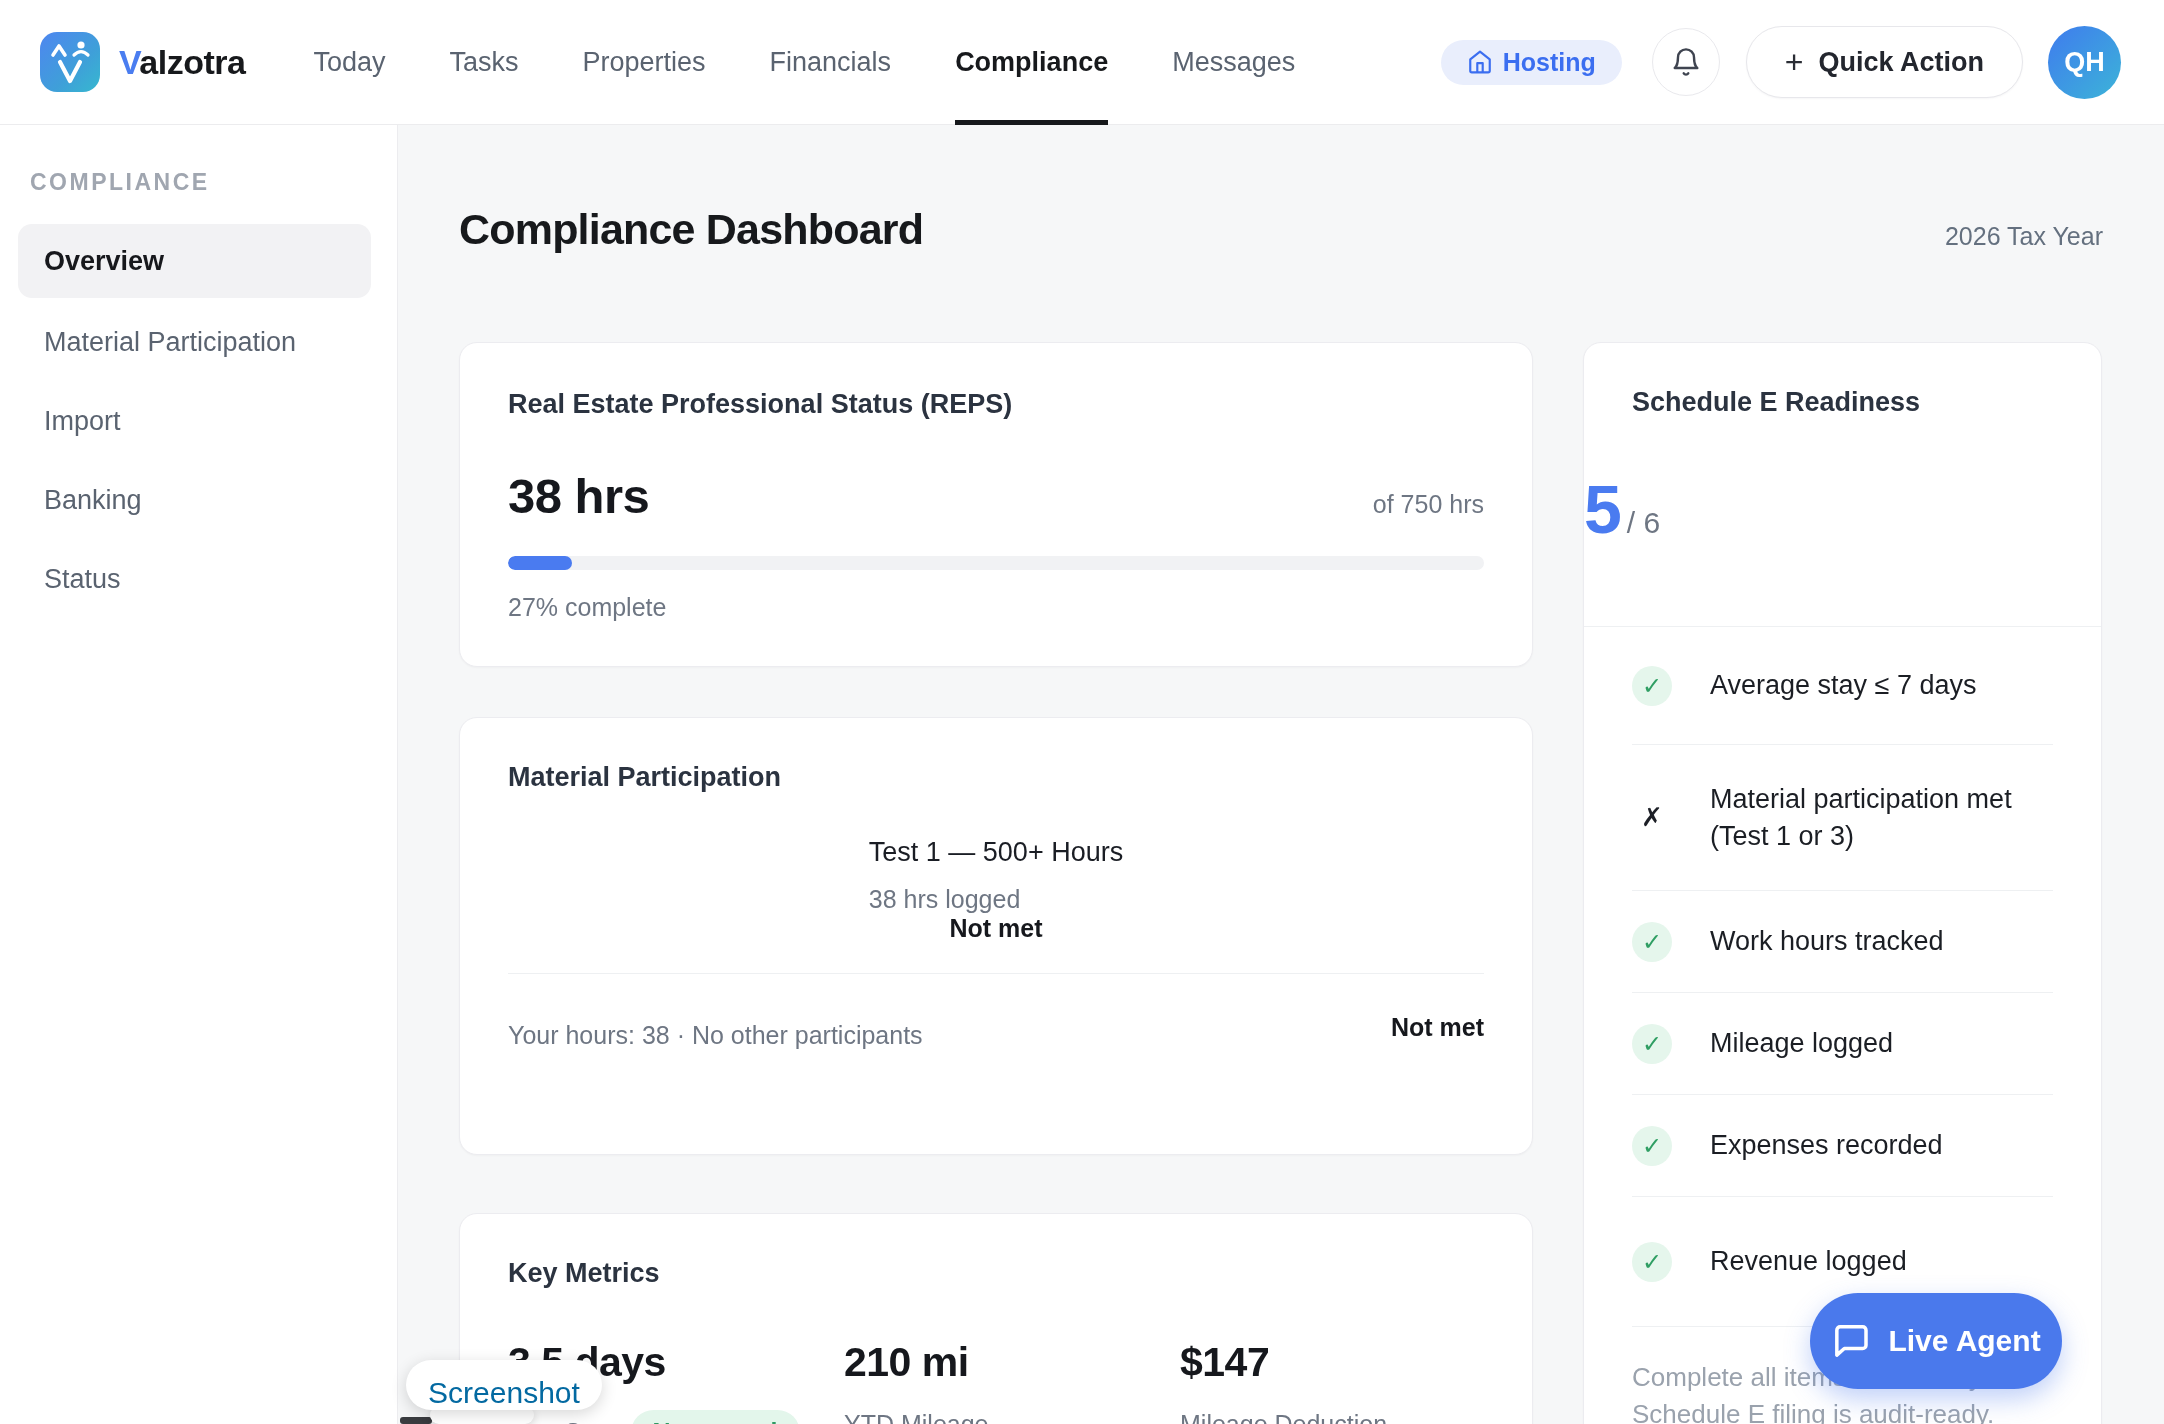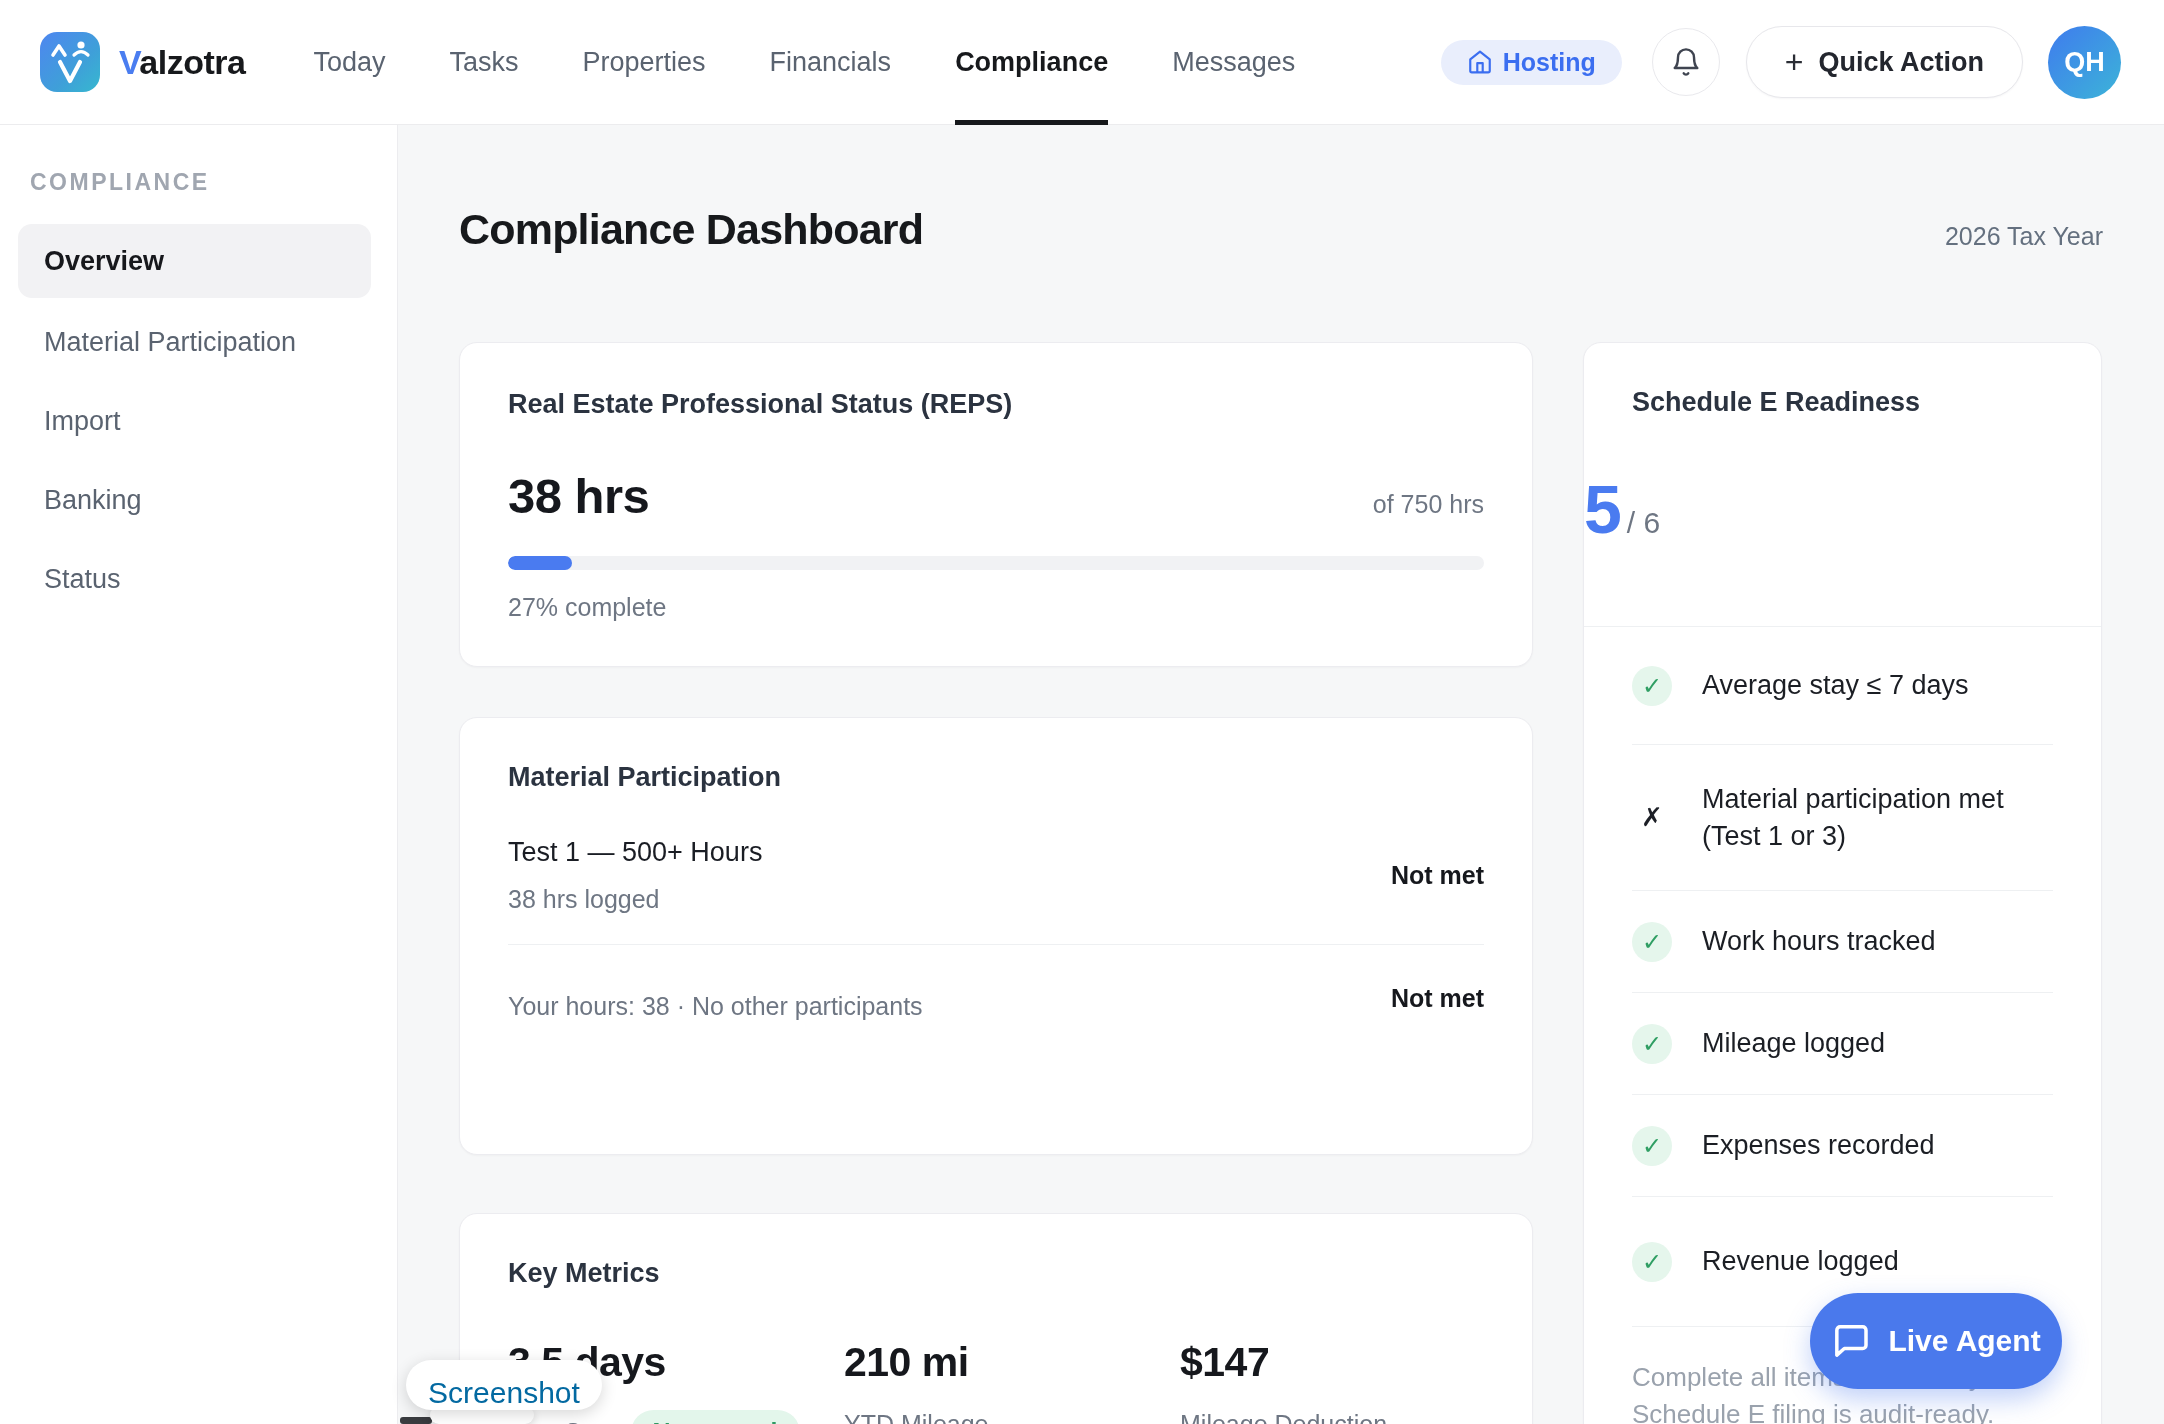--- a/index.html
+++ b/index.html
@@ -68,21 +68,21 @@
   .card-reps { left:459px; top:342px; width:1074px; height:325px; padding:46px 48px; }
   .reps-row { display:flex; justify-content:space-between; align-items:baseline; margin-top:48px; }
   .reps-hours { font-size:49px; font-weight:800; color:#16181d; letter-spacing:-0.5px; }
   .reps-target { font-size:25px; color:#6e7683;margin-left:20px; }
   .progress-track { margin-top:32px; height:14px; border-radius:7px; background:#f1f2f4; overflow:hidden; }
   .progress-fill { height:14px; border-radius:7px; background:#4a7bf0; min-width:64px; }
   .reps-percent { margin-top:23px; font-size:25px; color:#6e7683; }
   
   .card-material { left:459px; top:717px; width:1074px; height:438px; padding:44px 48px; }
   .test-row { display:flex; justify-content:space-between; align-items:center; padding:30px 0; }
-  .test-row.first { border-bottom:1px solid #eef0f2; margin-top:14px; }
+  .test-row.first { border-bottom:1px solid #eef0f2; margin-top:14px;flex-direction:column; }
   .test-name { font-size:27px; color:#1a1d24; }
   .test-detail { font-size:25px; color:#6e7683; margin-top:17px; }
   .test-status { font-size:25px; font-weight:700; color:#16181d; }
   
   .card-metrics { left:459px; top:1213px; width:1074px; height:290px; padding:44px 48px; }
   .metrics-grid { display:grid; grid-template-columns:336px 336px auto; margin-top:50px; }
   .metric-value { font-size:41px; font-weight:800; color:#16181d; letter-spacing:-0.5px; }
   .metric-label-row { display:flex; align-items:center; gap:16px; margin-top:24px; }
   .metric-label { font-size:25px; color:#6e7683; }
   .badge-green { background:#e3f6eb; color:#2f9963; font-size:25px; font-weight:600;
@@ -96,21 +96,21 @@
   .sched-divider { margin-top:78px; border-top:1px solid #eef0f2; }
   .check-row { display:flex; align-items:center; height:102px; margin:0 48px;
     border-bottom:1px solid #eef0f2; }
   .check-row.tall1 { height:118px; }
   .check-row.tall2 { height:146px; }
   .check-row.tall3 { height:130px; }
   .check-chip { width:40px; height:40px; border-radius:50%; flex:0 0 auto;
     display:flex; align-items:center; justify-content:center; }
   .check-chip.met { background:#e5f6ec; color:#2f9e63; font-size:24px; font-weight:700; }
   .check-chip.not-met { background:transparent; color:#1c1f26; font-size:26px; font-weight:600; }
-  .check-label { margin-left:30px; font-size:27px; color:#1b1e24; line-height:37px; }
+  .check-label { margin-left:38px; font-size:27px; color:#1b1e24; line-height:37px; }
   .sched-footer { margin:32px 48px 0 48px; font-size:26px; line-height:37px; color:#9aa2ad; }
   
   .live-agent { position:absolute; left:1810px; top:1293px; width:252px; height:96px;
     border-radius:48px; background:#4a79ec; z-index:20;
     display:flex; align-items:center; justify-content:center; gap:17px;
     color:#fff; font-size:30px; font-weight:700;
     box-shadow:0 10px 26px rgba(74,121,236,.35); cursor:pointer; }
   
   .shot-blob { position:absolute; left:430px; top:1406px; width:104px; height:18px;
     background:#fff; border-radius:10px; box-shadow:0 3px 10px rgba(0,0,0,.15); z-index:11; }

